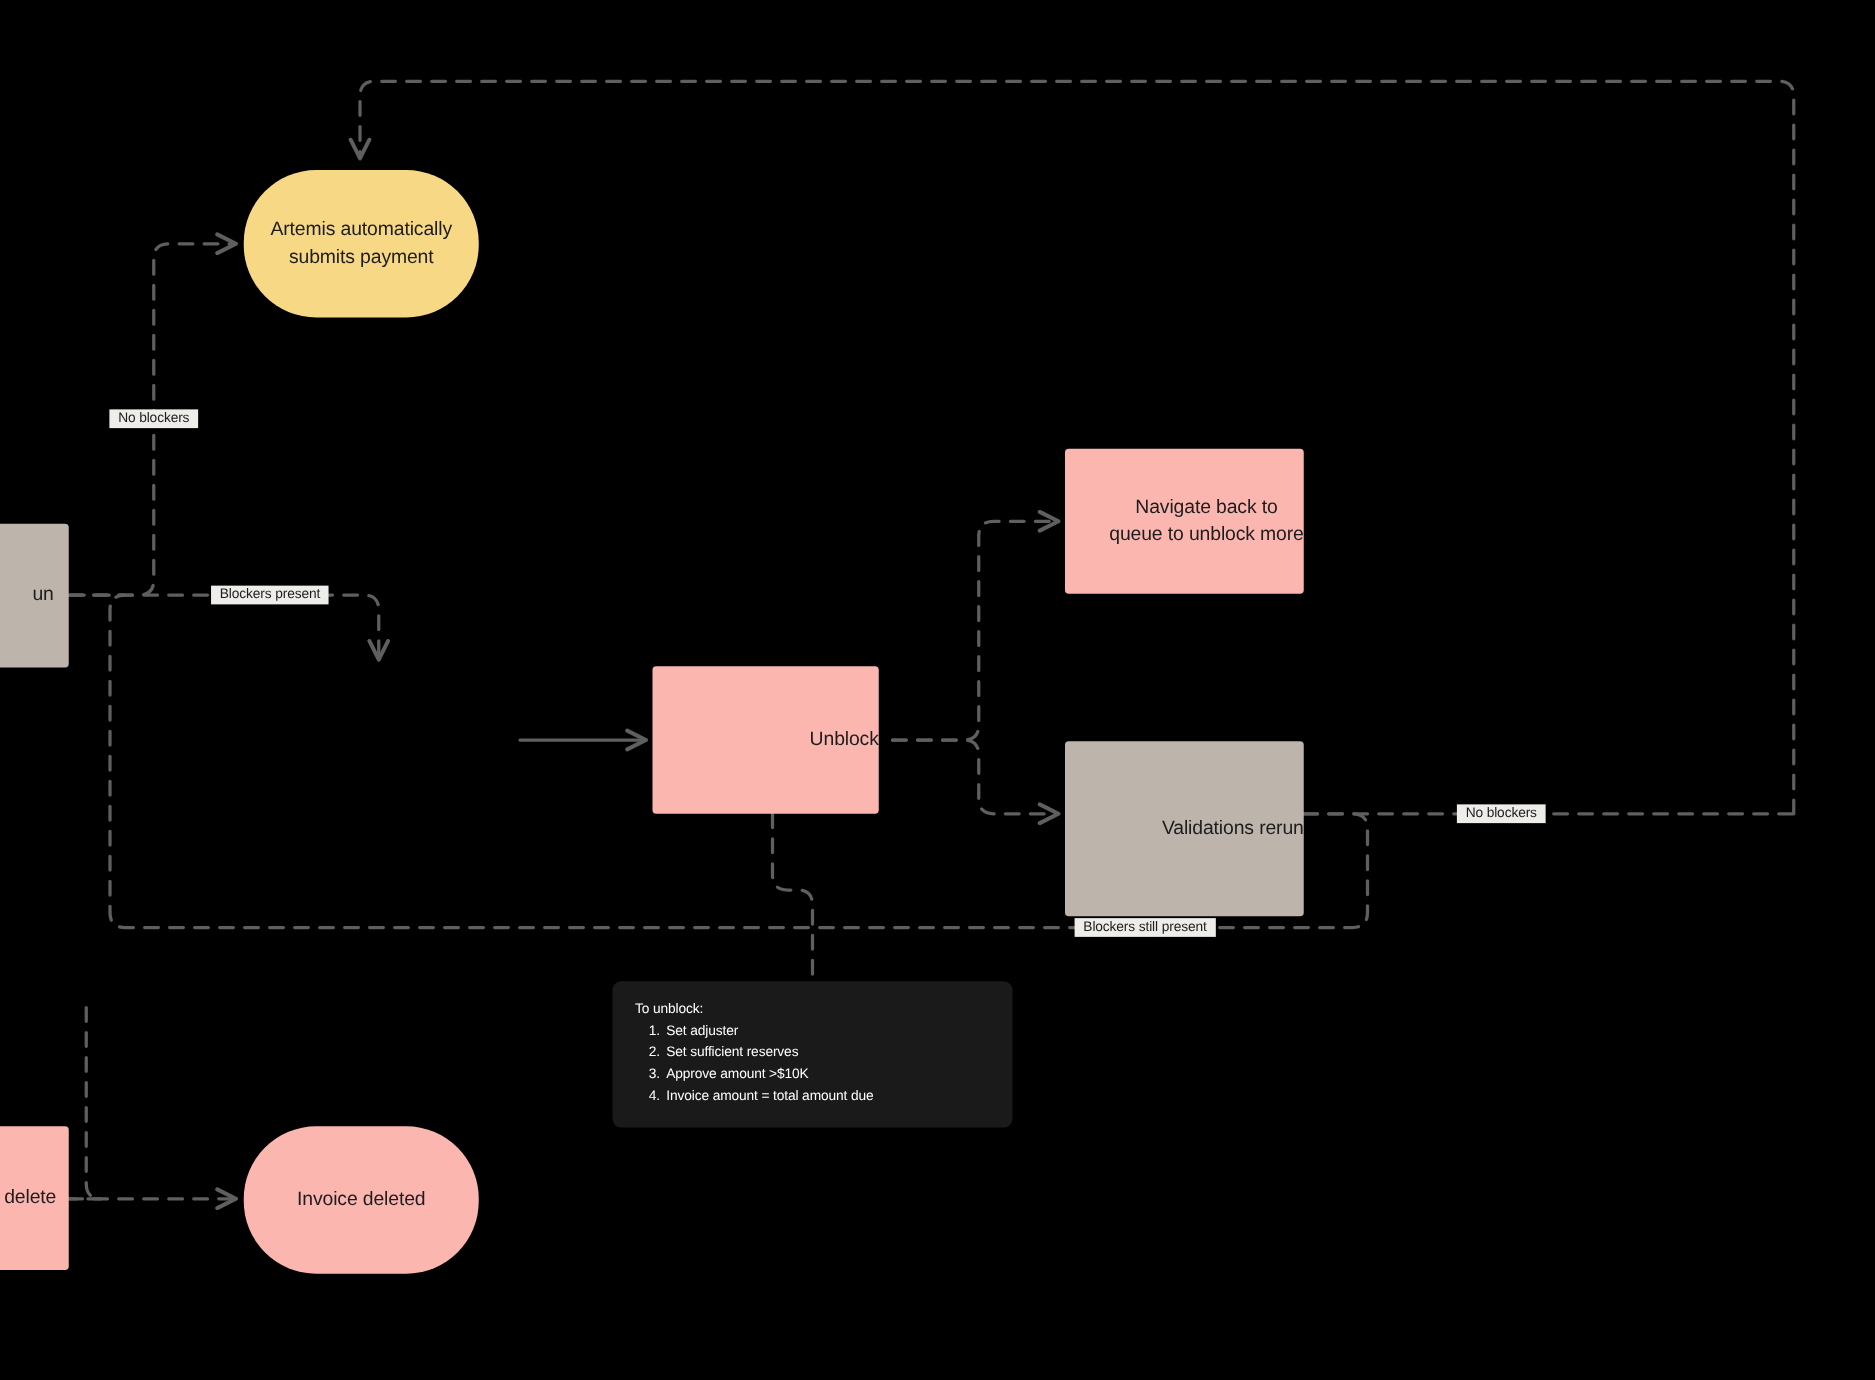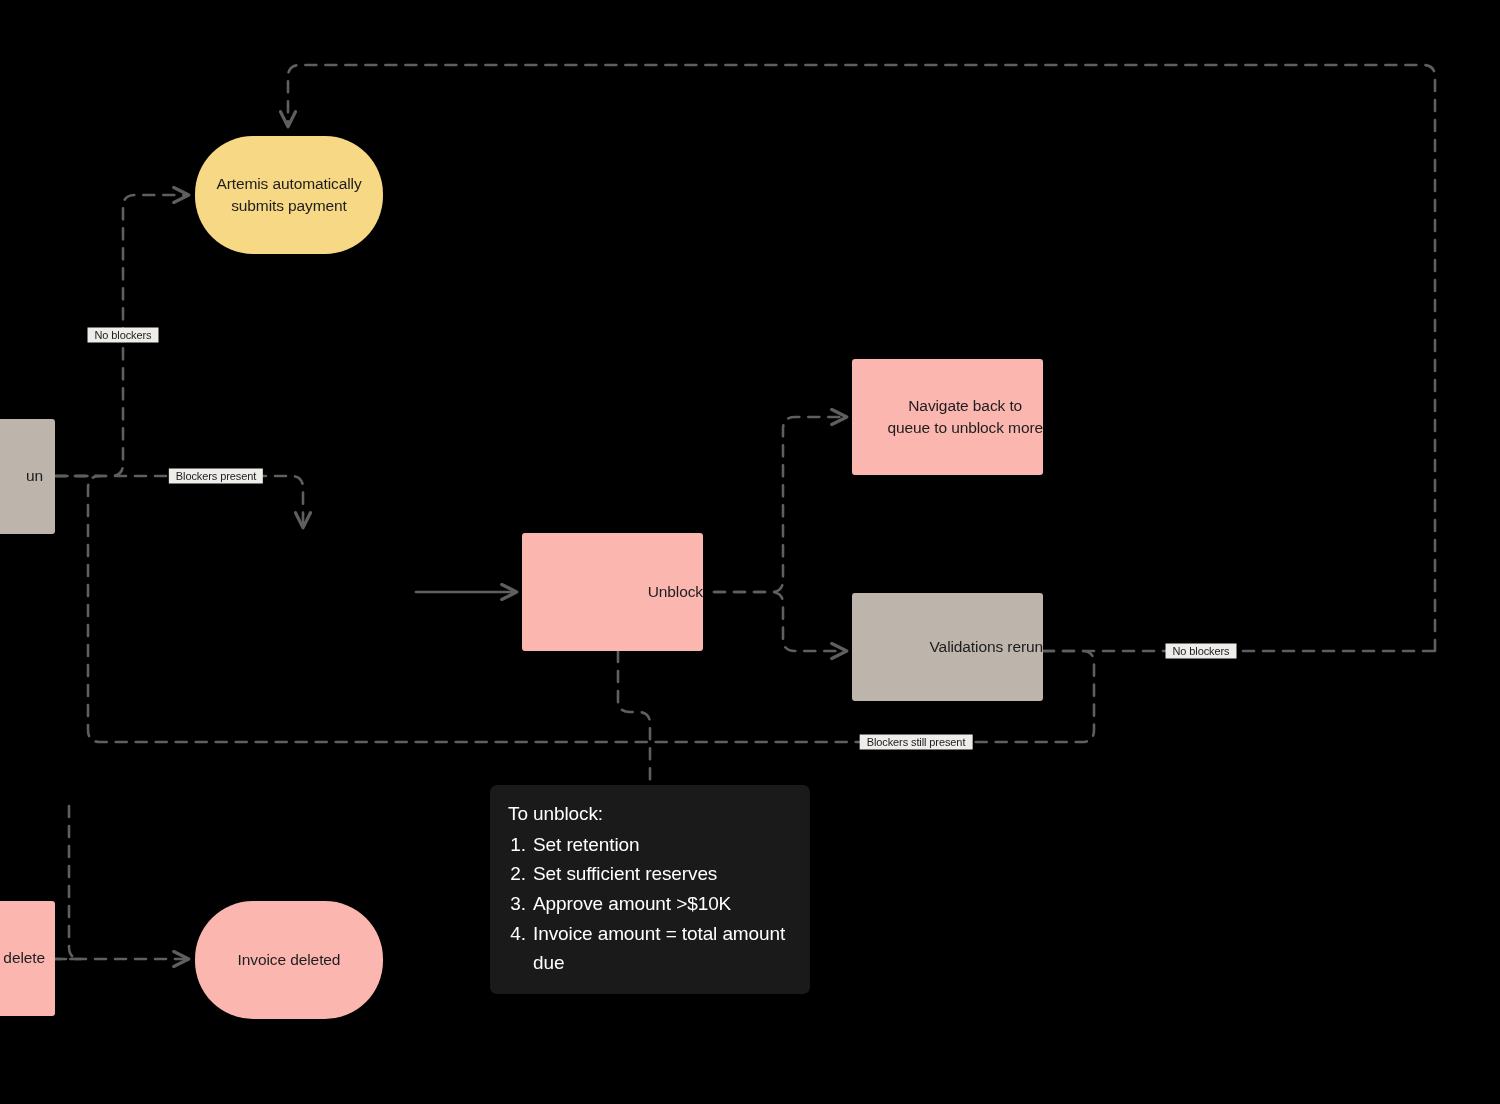--- a/index.html
+++ b/index.html
@@ -52,21 +52,21 @@
     white-space: nowrap;
     transform: translate(-50%, -50%);
   }
   .tooltip {
     position: absolute;
     box-sizing: border-box;
     background: #1a1a1a;
     color: #ffffff;
     border-radius: 7px;
     padding: 14px 18px 16px 18px;
-    font-size: 19px;
+    font-size: 11px;
     line-height: 1.56;
     letter-spacing: -0.1px;
   }
   .tooltip .tt-title { margin: 0 0 1px 0; }
   .tooltip ol {
     margin: 0;
     padding-left: 23px;
   }
   .tooltip ol li { padding-left: 2px; }
   .cycle-icon {
@@ -126,21 +126,21 @@
 
   <div class="node rect" style="left:522px; top:533px; width:181px; height:118px; background:#fbb6b0;">
     <span class="label">Unblock</span>
   </div>
 
   <div class="node rect" style="left:852px; top:359px; width:191px; height:116px; background:#fbb6b0;">
     <span class="label">Navigate back to
 queue to unblock more</span>
   </div>
 
-  <div class="node rect" style="left:852px; top:593px; width:191px; height:108px; background:#bdb4ab;">
+  <div class="node rect" style="left:852px; top:593px; width:191px; height:140px; background:#bdb4ab;">
     <span class="label">Validations rerun</span>
   </div>
 
   <div class="node rect" style="left:-60px; top:901px; width:115px; height:115px; background:#fbb6b0; align-items:flex-end; padding-right:10px;">
     <span class="label">delete</span>
   </div>
 
   <div class="node pill" style="left:195px; top:901px; width:188px; height:118px; background:#fbb6b0;">
     <span class="label">Invoice deleted</span>
   </div>
@@ -149,20 +149,20 @@
 
   <div class="edge-label" style="left:216px; top:476px;">Blockers present</div>
 
   <div class="edge-label" style="left:1201px; top:651px;">No blockers</div>
 
   <div class="edge-label" style="left:916px; top:742px;">Blockers still present</div>
 
   <div class="tooltip" style="left:490px; top:785px; width:320px;">
     <p class="tt-title">To unblock:</p>
     <ol>
-      <li>Set retention</li>
+      <li>Set adjuster</li>
       <li>Set sufficient reserves</li>
       <li>Approve amount &gt;$10K</li>
       <li>Invoice amount = total amount due</li>
     </ol>
   </div>
 
 </div>
 
 </body></html>

